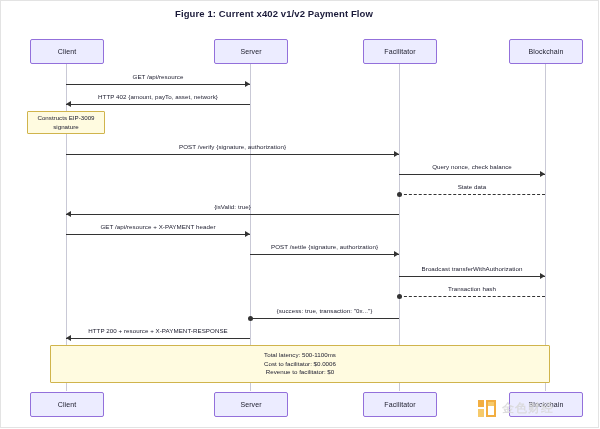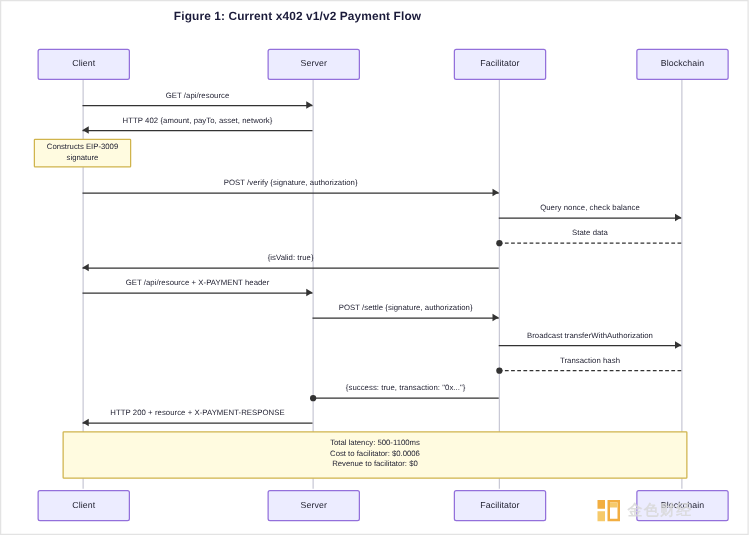--- a/index.html
+++ b/index.html
@@ -29,20 +29,21 @@
   }
   #title {
     position: absolute;
     left: 0; top: 8px;
     width: 476px;
     text-align: center;
     font-size: 9.5px;
     font-weight: bold;
     color: #1b1b3a;
     letter-spacing: 0.1px;
+    padding-left: 36px;
   }
   .actor-box {
     position: absolute;
     box-sizing: border-box;
     background: #ececff;
     border: 1px solid #9370db;
     border-radius: 2px;
     height: 25px;
     width: 74px;
     display: flex;

